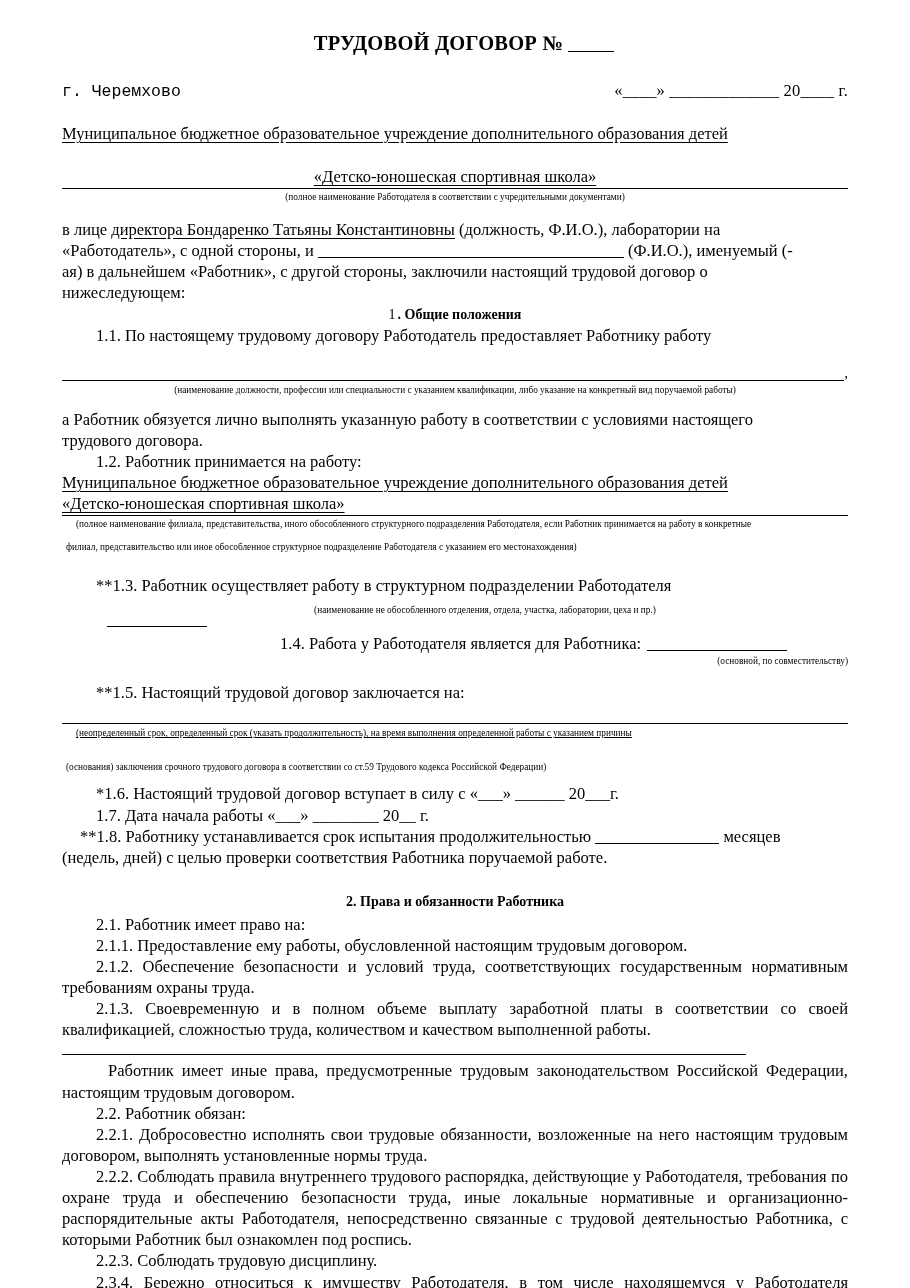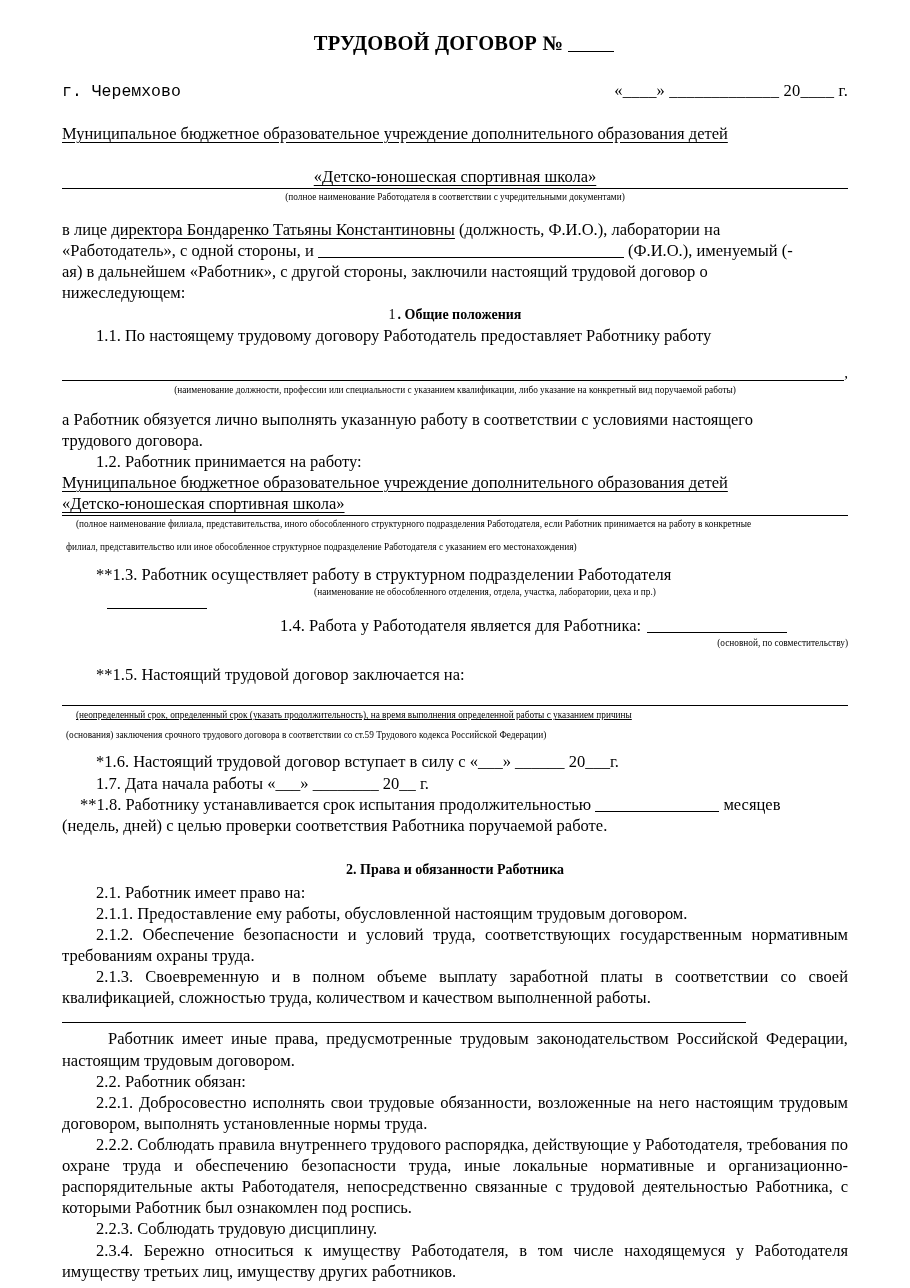--- a/index.html
+++ b/index.html
@@ -153,34 +153,34 @@
 
   <p class="body nojust"><span class="indent"></span><span>1.2. Работник принимается на работу:</span></p>
 
   <div class="org-line" style="margin-top:0;">Муниципальное бюджетное образовательное учреждение дополнительного образования детей</div>
   <div class="org-line" style="margin-top:0;">«Детско-юношеская спортивная школа»</div>
   <div class="org-rule"></div>
 
   <div class="caption left" style="margin-top:2px;padding-left:14px;">(полное наименование филиала, представительства, иного обособленного структурного подразделения Работодателя, если Работник  принимается на работу в конкретные</div>
   <div class="caption left" style="margin-top:9px;padding-left:4px;">филиал, представительство или иное обособленное структурное подразделение Работодателя с указанием его местонахождения)</div>
 
-  <p class="body nojust" style="margin-top:10px;"><span class="indent"></span><span>**1.3. Работник осуществляет работу в структурном подразделении Работодателя</span></p>
-  <div class="caption" style="margin-top:1px;padding-left:60px;">(наименование не обособленного отделения, отдела, участка, лаборатории, цеха и пр.)</div>
+  <p class="body nojust" style="margin-top:21px;"><span class="indent"></span><span>**1.3. Работник осуществляет работу в структурном подразделении Работодателя</span></p>
+  <div class="caption" style="margin-top:8px;padding-left:60px;">(наименование не обособленного отделения, отдела, участка, лаборатории, цеха и пр.)</div>
 
   <div class="short-rule" style="margin-top:8px;"></div>
 
   <p class="body nojust" style="margin-top:6px;padding-left:218px;"><span>1.4. Работа у Работодателя является для Работника:</span><span class="rule-inline" style="width:140px;margin-left:6px;"></span></p>
   <div class="caption right" style="margin-top:1px;">(основной, по совместительству)</div>
 
   <p class="body nojust" style="margin-top:14px;"><span class="indent"></span><span>**1.5. Настоящий трудовой договор заключается на:</span></p>
 
   <div style="height:20px;"></div>
   <div class="rule-full"></div>
   <div class="caption left" style="margin-top:3px;padding-left:14px;text-decoration:underline;">(неопределенный срок, определенный срок (указать продолжительность), на время выполнения определенной работы с указанием  причины</div>
-  <div class="caption left" style="margin-top:6px;padding-left:4px;">(основания) заключения срочного трудового договора в соответствии со ст.59 Трудового кодекса Российской Федерации)</div>
+  <div class="caption left" style="margin-top:20px;padding-left:4px;">(основания) заключения срочного трудового договора в соответствии со ст.59 Трудового кодекса Российской Федерации)</div>
 
   <p class="body nojust" style="margin-top:9px;"><span class="indent"></span><span>*1.6. Настоящий трудовой договор вступает в силу с «___» ______ 20___г.</span></p>
   <p class="body nojust"><span class="indent"></span><span>1.7. Дата начала работы «___» ________ 20__ г.</span></p>
 
   <p class="body nojust"><span style="display:inline-block;width:18px;"></span><span>**1.8. Работнику устанавливается срок испытания продолжительностью </span><span class="rule-inline" style="width:124px;"></span><span> месяцев</span></p>
   <p class="body nojust">(недель, дней) с целью проверки соответствия Работника поручаемой работе.</p>
 
   <div class="sec-head" style="margin-top:26px;">2. Права и обязанности Работника</div>
 
   <p class="body nojust" style="margin-top:4px;"><span class="indent"></span><span>2.1. Работник имеет право на:</span></p>

